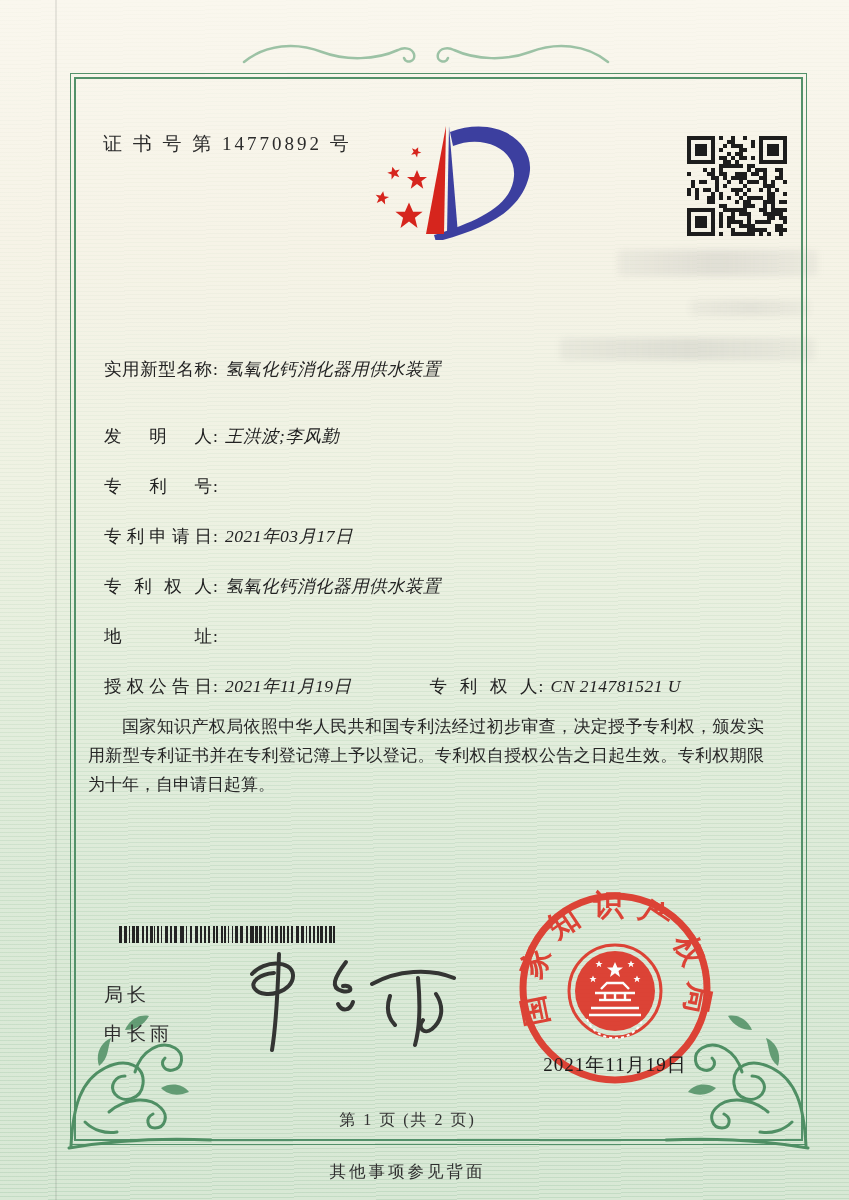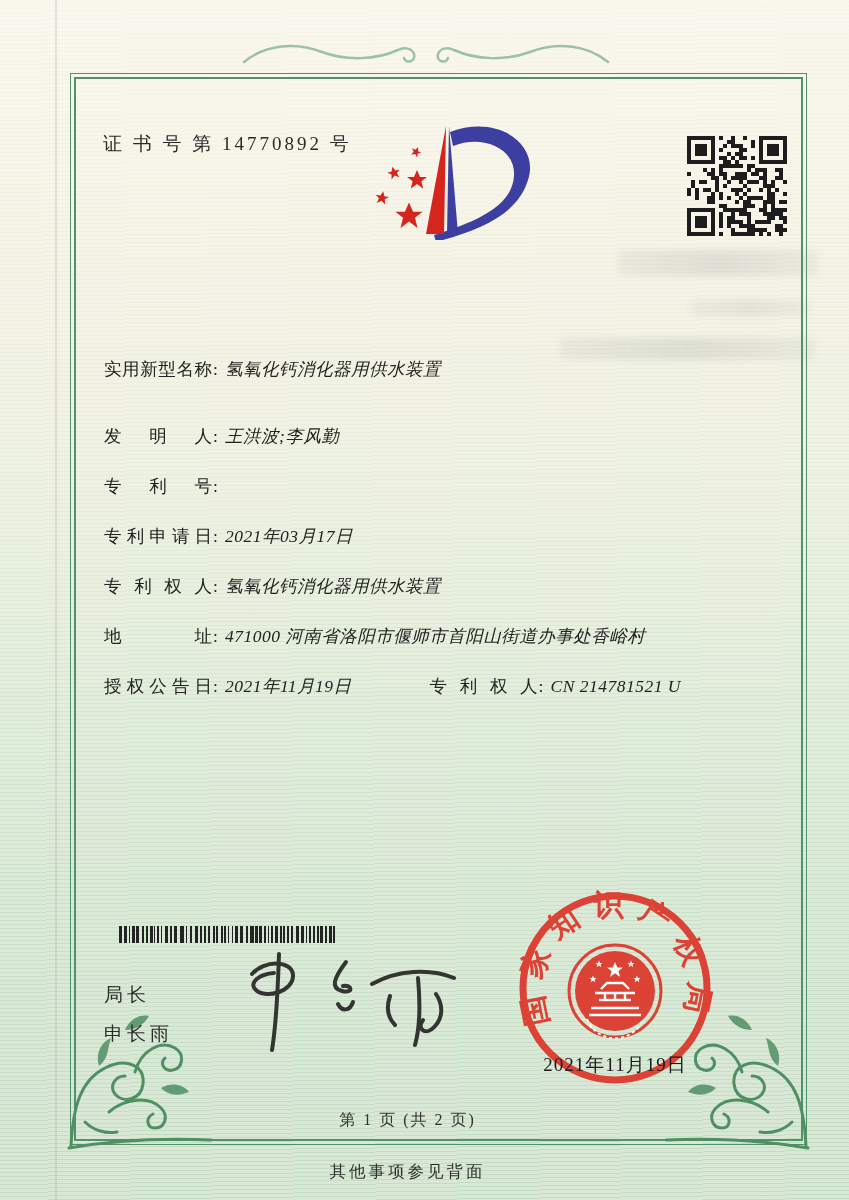--- a/index.html
+++ b/index.html
@@ -457,35 +457,35 @@
       <span class="fvalue">2021年03月17日</span>
     </div>
     <div class="frow">
       <span class="flabel">专利权人</span>
         <span class="fcolon">:</span>
       <span class="fvalue">氢氧化钙消化器用供水装置</span>
     </div>
     <div class="frow">
       <span class="flabel">地址</span>
         <span class="fcolon">:</span>
-      <span class="fvalue">471000 河南省洛阳市偃师市首阳山街道办事处香峪村</span>
     </div>
     <div class="frow">
       <span class="flabel">授权公告日</span>
         <span class="fcolon">:</span>
       <span class="fvalue">2021年11月19日</span>
       <span class="fpair2">
         <span class="flabel">专利权人</span>
           <span class="fcolon">:</span>
         <span class="fvalue">CN 214781521 U</span>
       </span>
     </div>
   </div>
 
   <div class="paragraphs">
+    <p>国家知识产权局依照中华人民共和国专利法经过初步审查，决定授予专利权，颁发实用新型专利证书并在专利登记簿上予以登记。专利权自授权公告之日起生效。专利权期限为十年，自申请日起算。</p>
   </div>
 
   <div class="barcode">
       <span style="width: 3px; margin-right: 2px;"></span>
       <span style="width: 3px; margin-right: 2px;"></span>
       <span style="width: 1px; margin-right: 2px;"></span>
       <span style="width: 3px; margin-right: 1px;"></span>
       <span style="width: 3px; margin-right: 3px;"></span>
       <span style="width: 2px; margin-right: 2px;"></span>
       <span style="width: 2px; margin-right: 2px;"></span>

